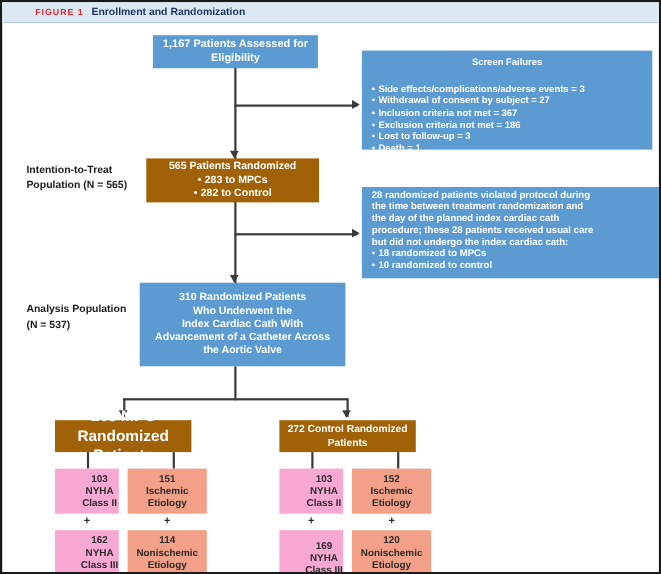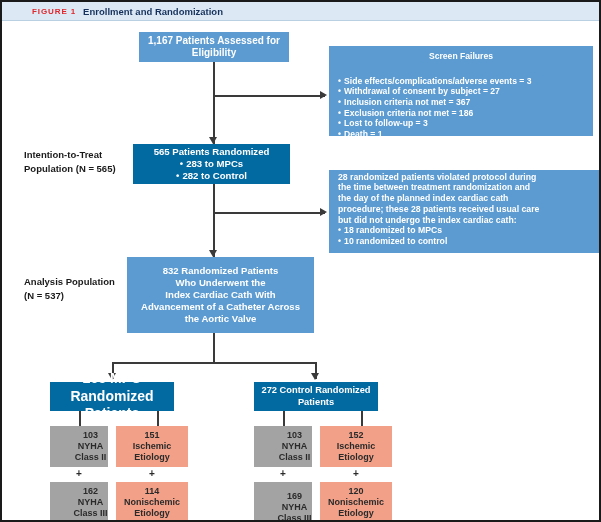--- a/index.html
+++ b/index.html
@@ -19,22 +19,22 @@
   }
   .hdr-title{color:#16325c;font-size:9.5px;font-weight:bold;}
   .canvas{position:absolute;left:0;top:19px;width:597px;height:499px;}
 
   .box{
     position:absolute;box-sizing:border-box;display:flex;
     flex-direction:column;align-items:center;justify-content:center;
     text-align:center;line-height:1.24;
   }
   .box.blue{background:#5b9bd1;color:#ffffff;font-weight:bold;}
-  .box.red{background:#0369a1;color:#ffffff;font-weight:bold;}
-  .box.pink-l{background:#a3a3a3;color:#2a2a2a;font-weight:bold;padding-left:23px;}
+  .box.red{background:#a16207;color:#ffffff;font-weight:bold;}
+  .box.pink-l{background:#f9a8d4;color:#2a2a2a;font-weight:bold;padding-left:23px;}
   .box.pink-d{background:#f2a188;color:#2a2a2a;font-weight:bold;}
   .box.left{align-items:flex-start;text-align:left;}
 
   .sidelabel{
     position:absolute;color:#1a1a1a;font-size:9.5px;font-weight:bold;
     line-height:1.45;text-align:left;margin-top:16px;
   }
   .ln{position:absolute;background:#3a3a3a;}
   .vl{width:1.6px;}
   .hl{height:1.6px;}
@@ -123,21 +123,21 @@
       <div>the day of the planned index cardiac cath</div>
       <div>procedure; these 28 patients received usual care</div>
       <div>but did not undergo the index cardiac cath:</div>
       <ul class="bul">
         <li>18 randomized to MPCs</li>
         <li>10 randomized to control</li>
       </ul>
     </div>
 
     <div class="box blue" style="left:125px;top:236px;width:187px;height:76px;font-size:9.6px;">
-      <div>832 Randomized Patients</div>
+      <div>310 Randomized Patients</div>
       <div>Who Underwent the</div>
       <div>Index Cardiac Cath With</div>
       <div>Advancement of a Catheter Across</div>
       <div>the Aortic Valve</div>
     </div>
 
     <div class="box red" style="left:48px;top:361px;width:124px;height:29px;font-size:14px;">
       <div>265 MPC Randomized</div>
       <div>Patients</div>
     </div>

